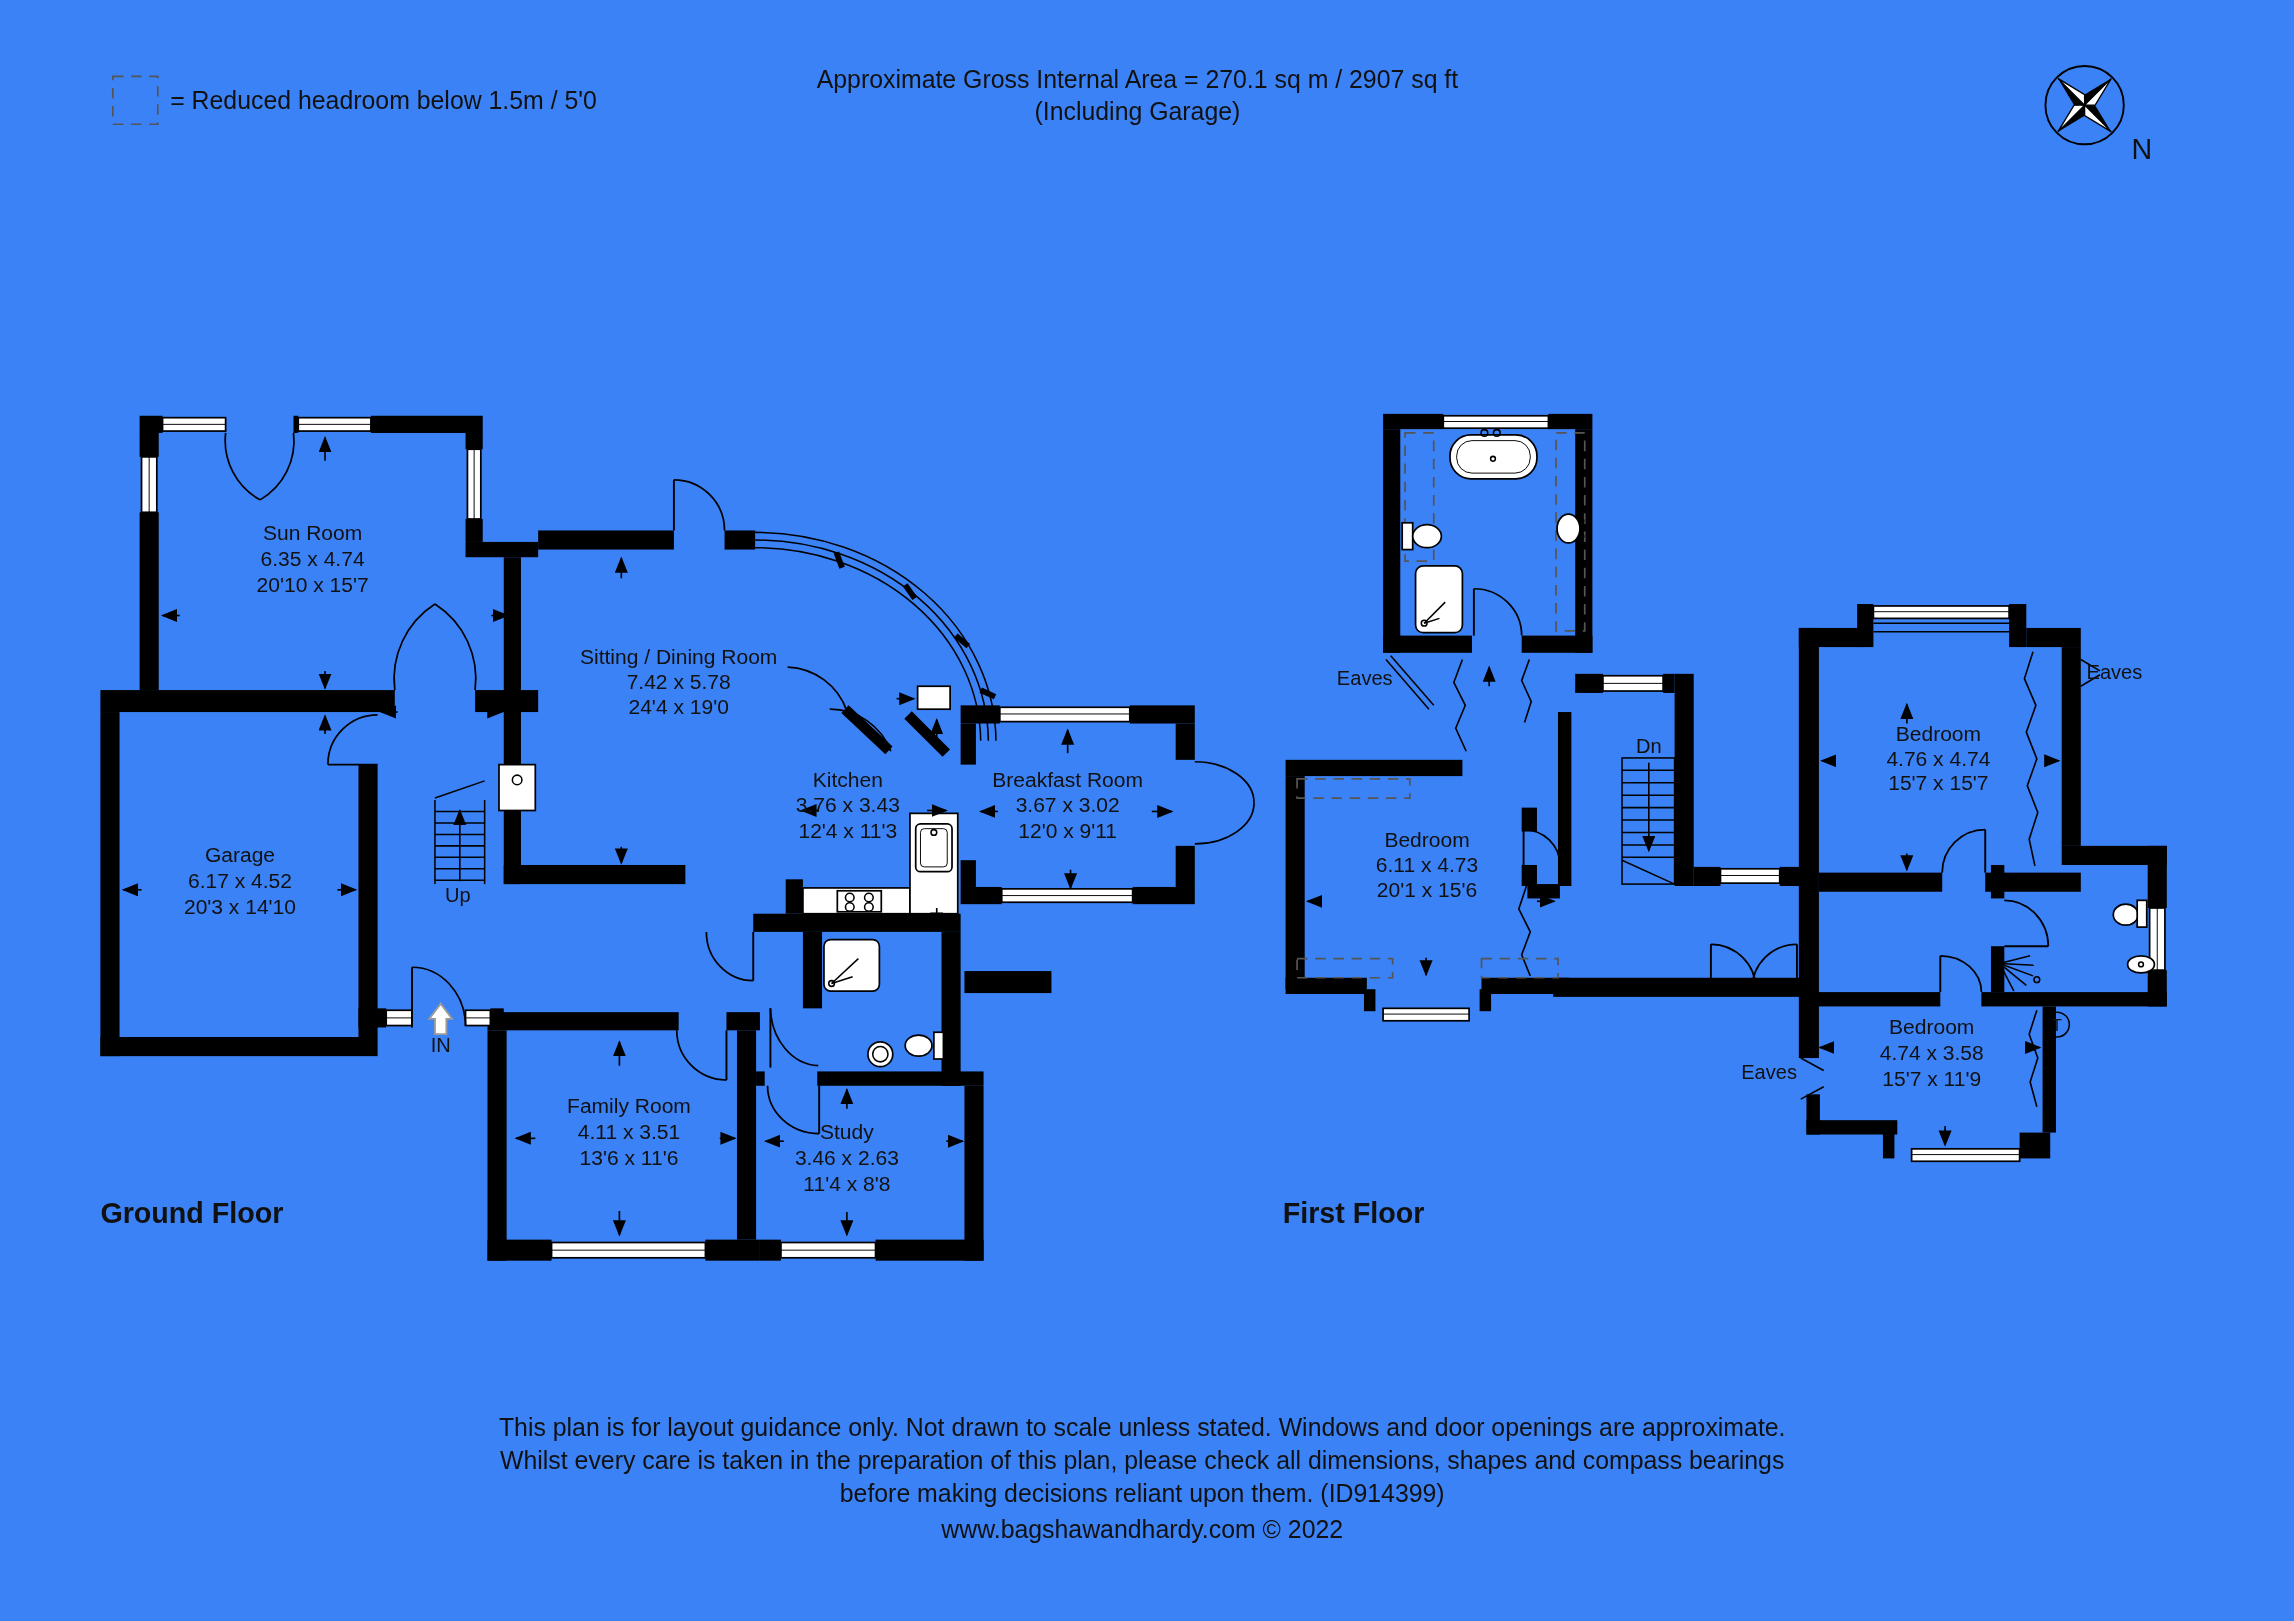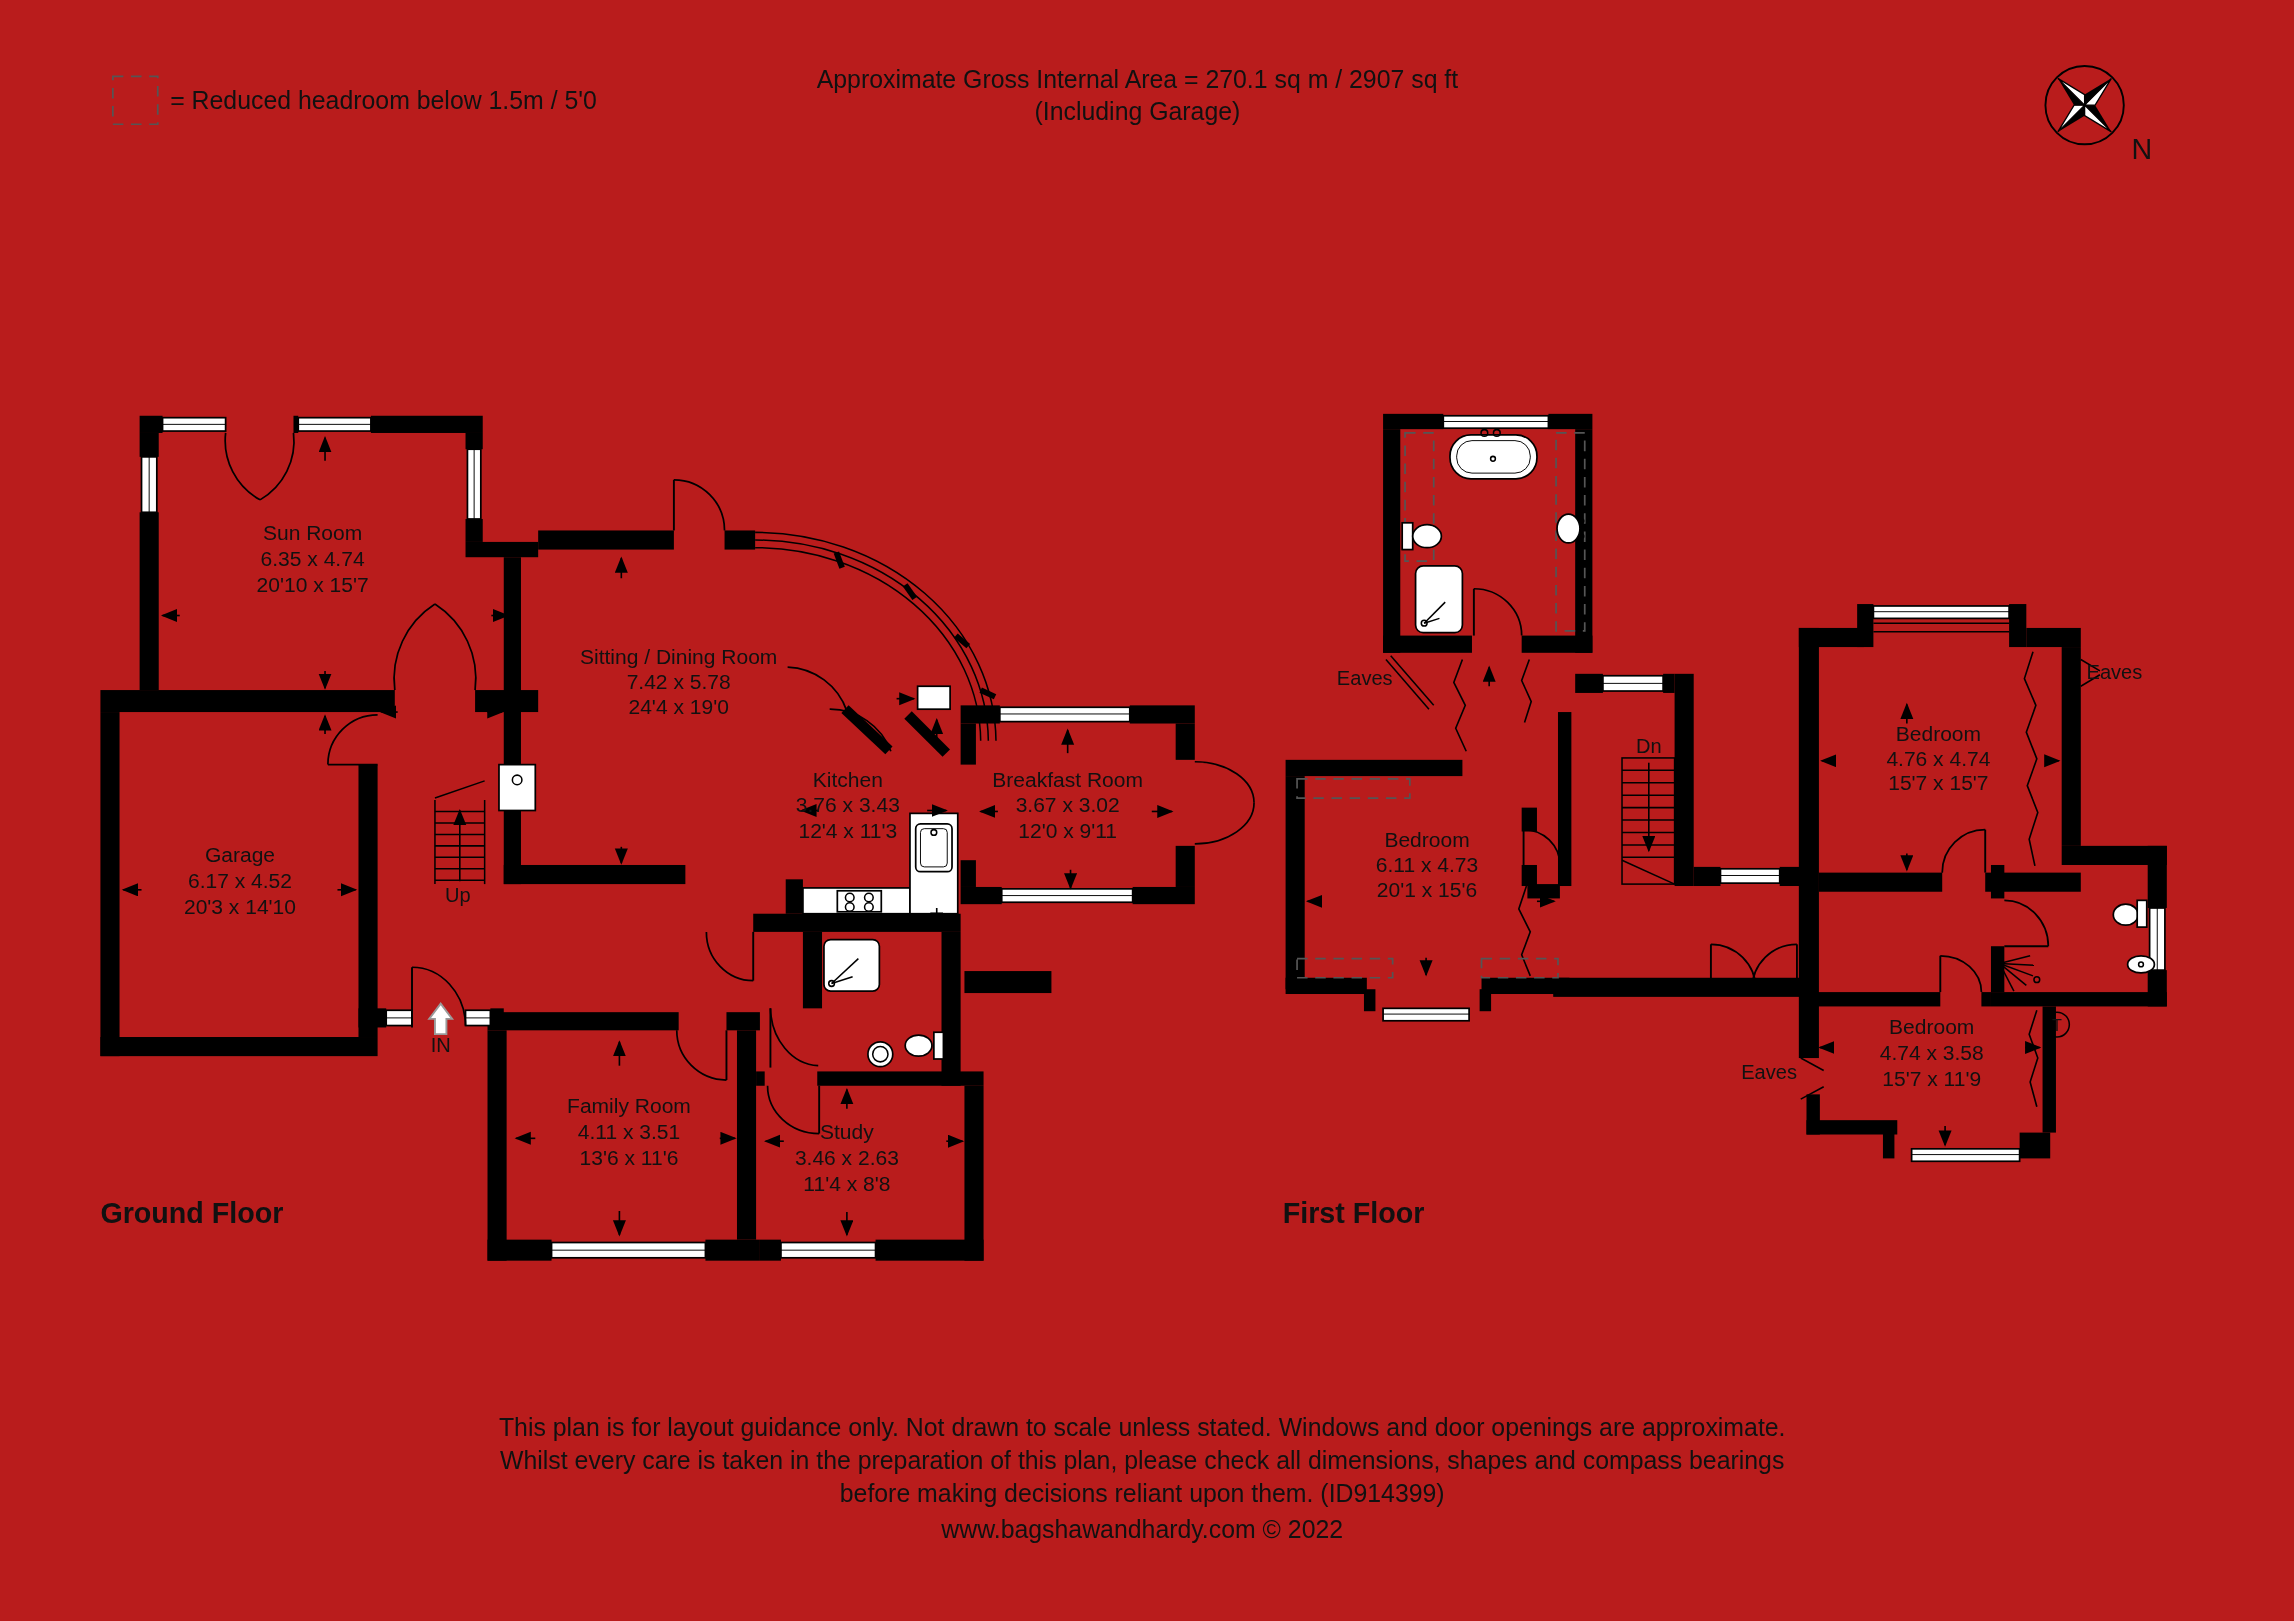--- a/index.html
+++ b/index.html
@@ -1,16 +1,16 @@
 <!DOCTYPE html>
 <html><head>
 <meta charset="utf-8">
 <style>
   html,body{margin:0;padding:0;background:#ffffff;}
-  .page{width:2294px;height:1621px;background:#b91c1c;position:relative;overflow:hidden;}
+  .page{width:2294px;height:1621px;background:#3b82f6;position:relative;overflow:hidden;}
   svg{display:block;}
   text{font-family:"Liberation Sans","DejaVu Sans",sans-serif;fill:#111;}
   .wall{fill:#000;stroke:none;}
   .ln{stroke:#000;stroke-width:2;fill:none;}
   .thin{stroke:#000;stroke-width:1.6;fill:none;}
   .arc{stroke:#000;stroke-width:1.8;fill:none;}
   .w{fill:#fff;stroke:#000;stroke-width:1.8;}
   .wm{stroke:#000;stroke-width:1;fill:none;}
   .dash{fill:none;stroke:#555;stroke-width:1.8;stroke-dasharray:11 8;}
   .zig{fill:none;stroke:#000;stroke-width:1.7;}

